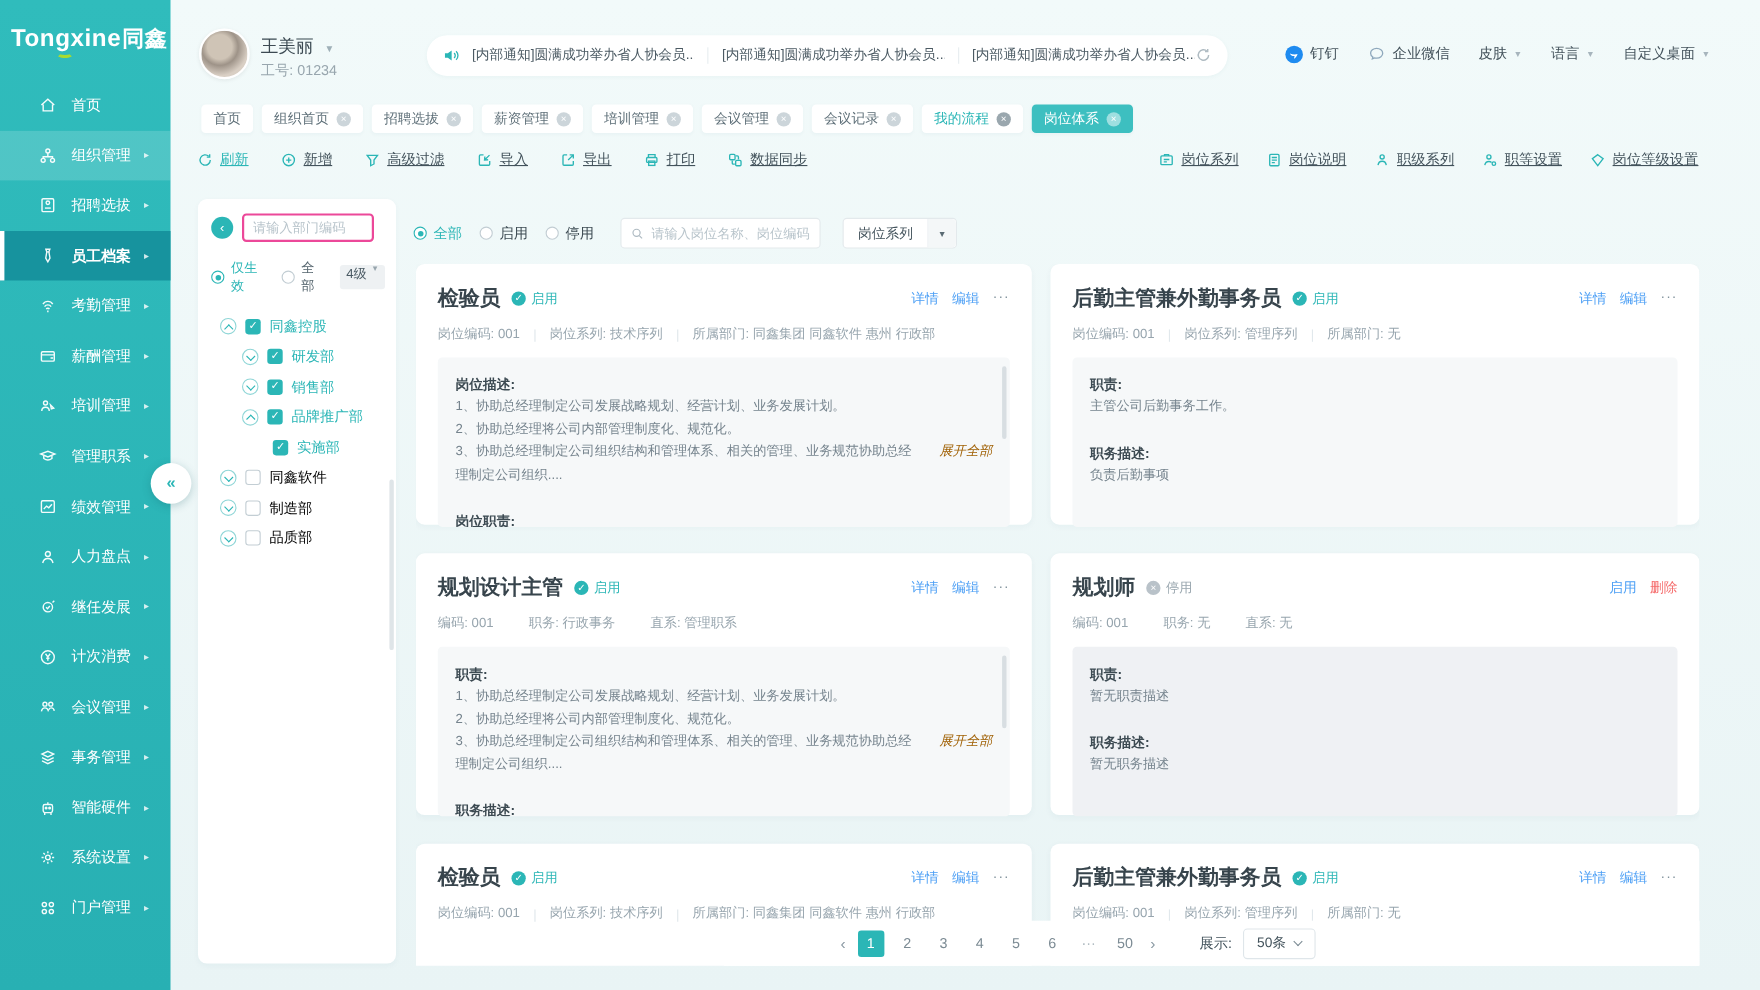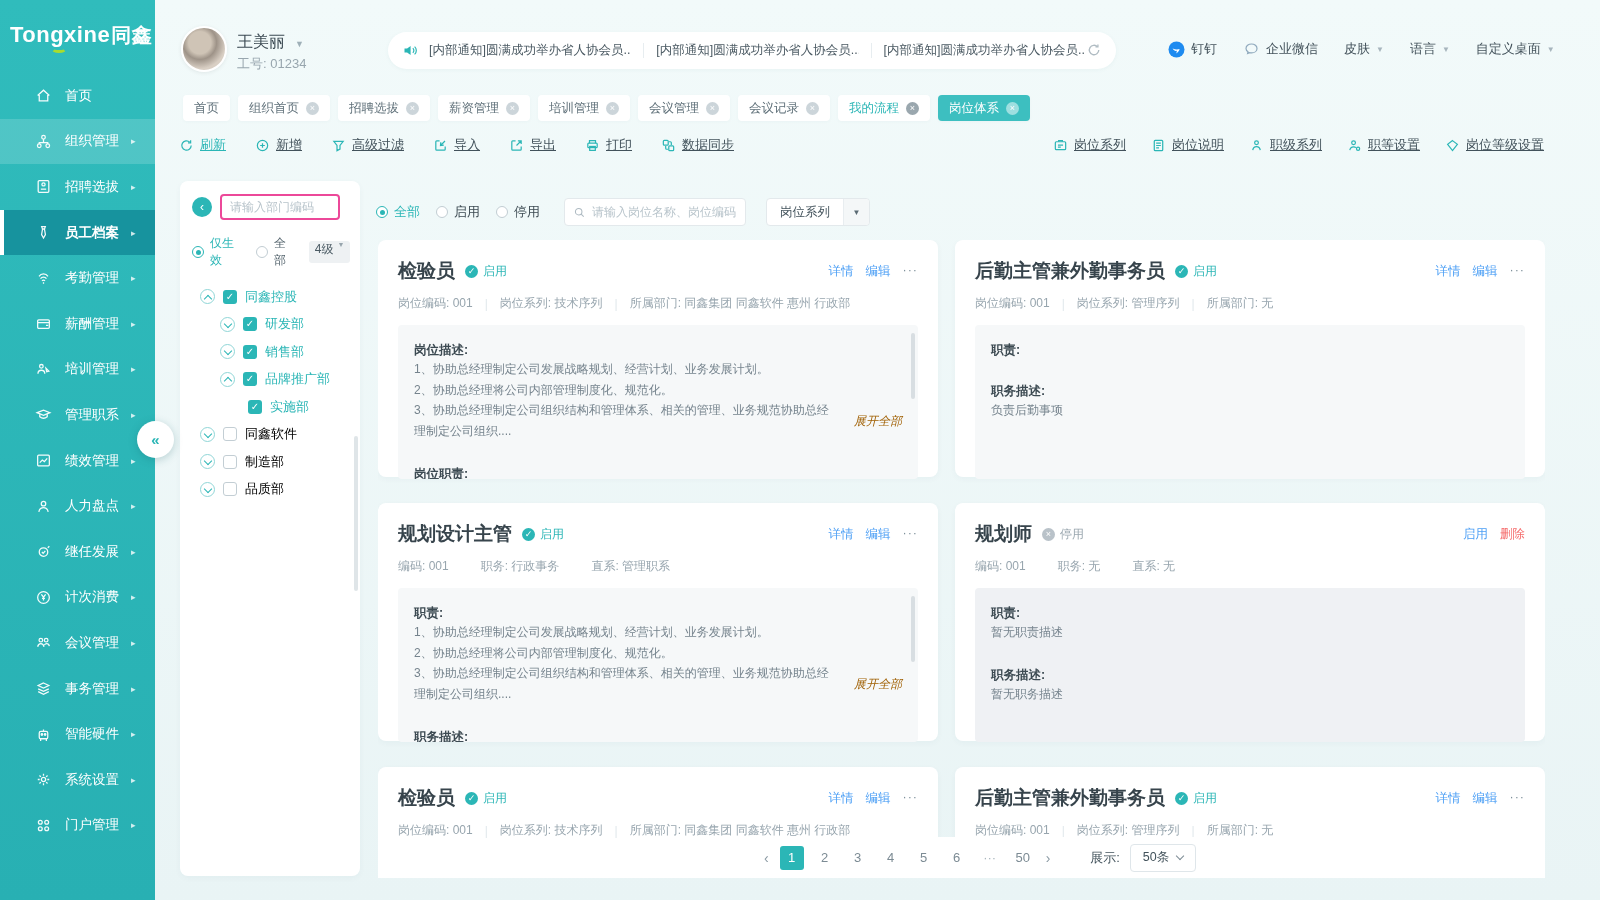--- a/index.html
+++ b/index.html
@@ -151,21 +151,21 @@
   .cactions .danger{ color:#f56c6c;}
   .cmeta{ margin-top:11px; font-size:12px; color:#97a5ae; display:flex; align-items:center;
           white-space:nowrap;}
   .cmeta .sep{ color:#e1e8ec; margin:0 12px;}
   .cmeta.plain span.mv{ margin-right:32px;}
   .cbody{ margin-top:13px; background:#f6f8f9; border-radius:4px; padding:8px 16px 10px;
           height:154px; position:relative; overflow:hidden;}
   .cbody.dim{ background:#eff1f4;}
   .slabel{ font-size:12.5px; font-weight:bold; color:#3c4a52; margin-top:9px;}
   .sline{ font-size:12px; color:#75838d; line-height:1.72; }
-  .lexp{ display:flex;align-items:center;}
+  .lexp{ display:flex;}
   .lexp .expand{ margin-left:auto; color:#a16207; white-space:nowrap; padding-left:18px;
           cursor:pointer;font-style:italic;}
   .cbody .sb{ position:absolute; right:3px; top:8px; width:4px; height:66px;
           background:#d8dee2; border-radius:2px;}
   .gap2{ margin-top:24px;}
 
   
   .footer{ position:absolute; left:658px; top:837px; width:887px; height:41px;
            background:#fff; display:flex; align-items:center;}
   .pager{ display:flex; align-items:center; gap:9px; margin-left:104px; font-size:13px;
@@ -686,20 +686,21 @@
       </div>
       <div class="cmeta">
         <span>岗位编码: 001</span>
           <span class="sep">|</span>
         <span>岗位系列: 管理序列</span>
           <span class="sep">|</span>
         <span>所属部门: 无</span>
       </div>
       <div class="cbody">
         <div class="slabel">职责:</div>
+        <div class="sline">主管公司后勤事务工作。</div>
         <div class="slabel gap2">职务描述:</div>
         <div class="sline">负责后勤事项</div>
       </div>
     </div>
 
     <div class="card">
       <div class="chead">
         <span class="ctitle">规划设计主管</span>
         <span class="status en">
             <span class="sdot">✓</span>

